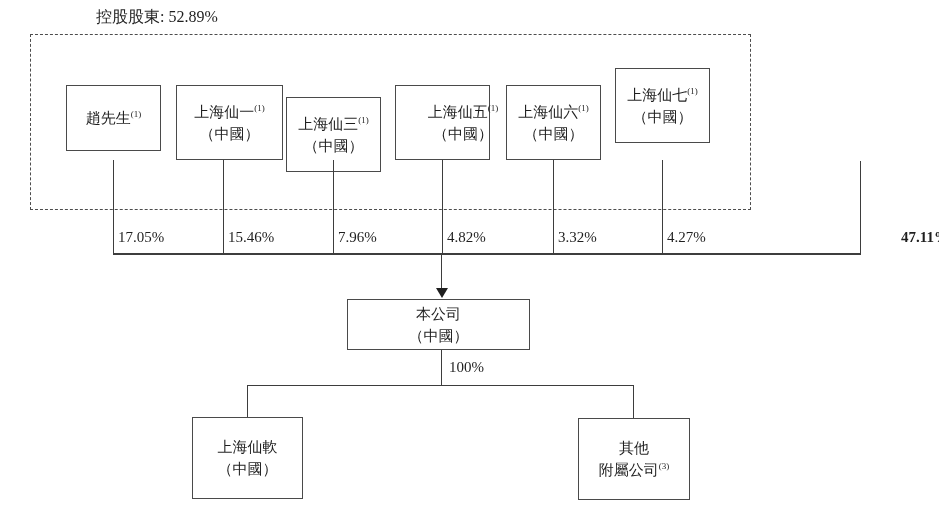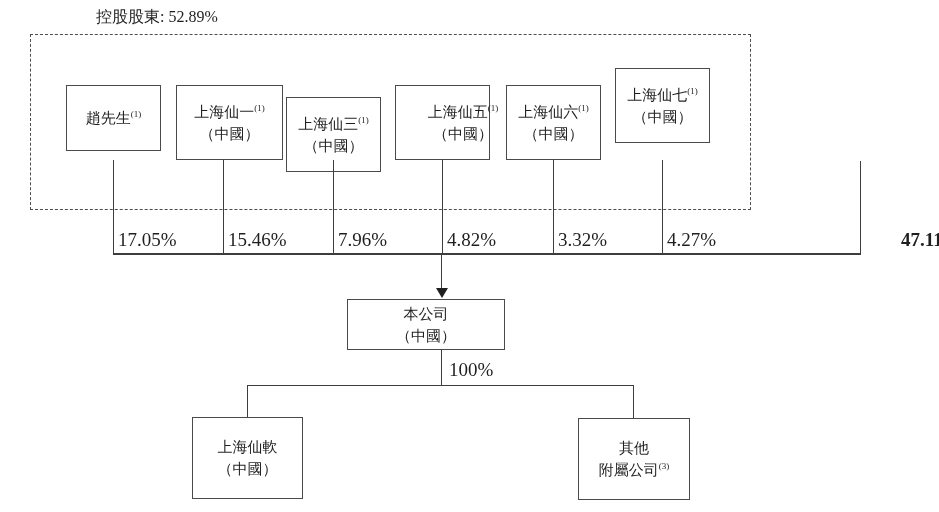--- a/index.html
+++ b/index.html
@@ -41,21 +41,21 @@
     font-size:9px;
     line-height:0;
     vertical-align:6px;
     letter-spacing:0;
   }
   .vline{position:absolute;width:1px;background:#3d3d3d;}
   .hline{position:absolute;height:1px;background:#3d3d3d;}
   .hline.thick{height:2px;}
   .pct{
     position:absolute;
-    font-size:19px;
+    font-size:15px;
     white-space:nowrap;
     color:#1f1f1f;
   }
   .arrowhead{
     position:absolute;
     width:0;height:0;
     border-left:6px solid transparent;
     border-right:6px solid transparent;
     border-top:10px solid #1f1f1f;
   }
@@ -125,21 +125,21 @@
   <div class="pct" style="left:447px;top:229px;">4.82%</div>
   <div class="pct" style="left:558px;top:229px;">3.32%</div>
   <div class="pct" style="left:667px;top:229px;">4.27%</div>
   <div class="pct" style="left:901px;top:229px;font-weight:bold;">47.11%</div>
 
   <div class="hline thick" style="left:113px;top:253px;width:748px;"></div>
 
   <div class="vline" style="left:441px;top:253px;height:36px;"></div>
   <div class="arrowhead" style="left:436px;top:288px;"></div>
 
-  <div class="entity-box" style="left:347px;top:299px;width:158px;height:51px;">
+  <div class="entity-box" style="left:347px;top:299px;width:183px;height:51px;">
     <div class="box-line">本公司</div>
     <div class="box-line">（中國）</div>
   </div>
 
   <div class="vline" style="left:441px;top:350px;height:35px;"></div>
   <div class="pct" style="left:449px;top:359px;">100%</div>
   <div class="hline" style="left:247px;top:385px;width:387px;"></div>
   <div class="vline" style="left:247px;top:385px;height:32px;"></div>
   <div class="vline" style="left:633px;top:385px;height:33px;"></div>
 

